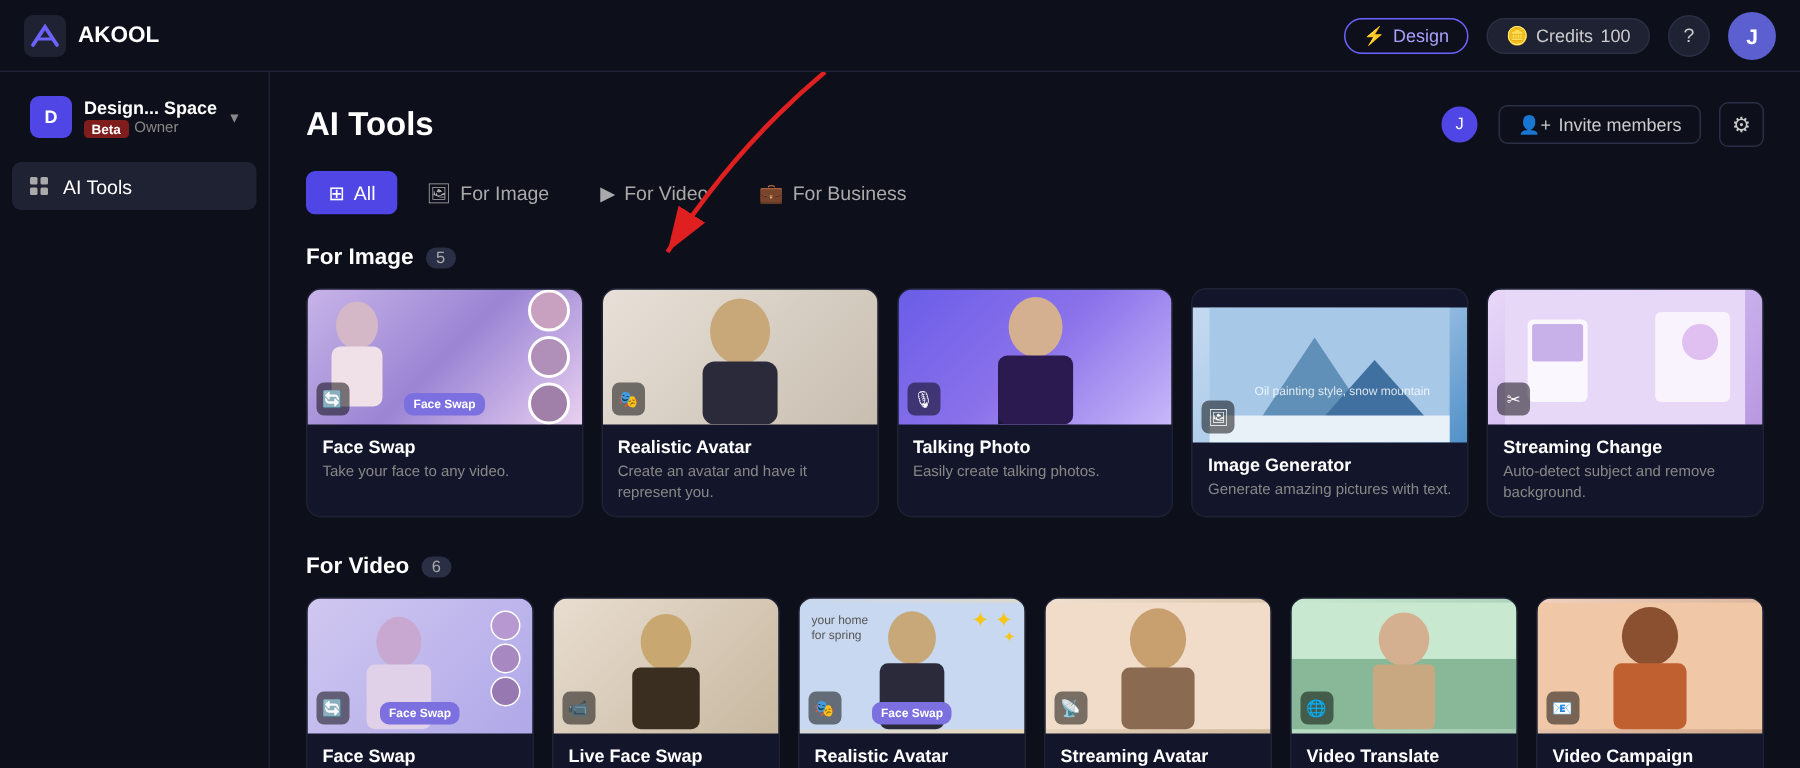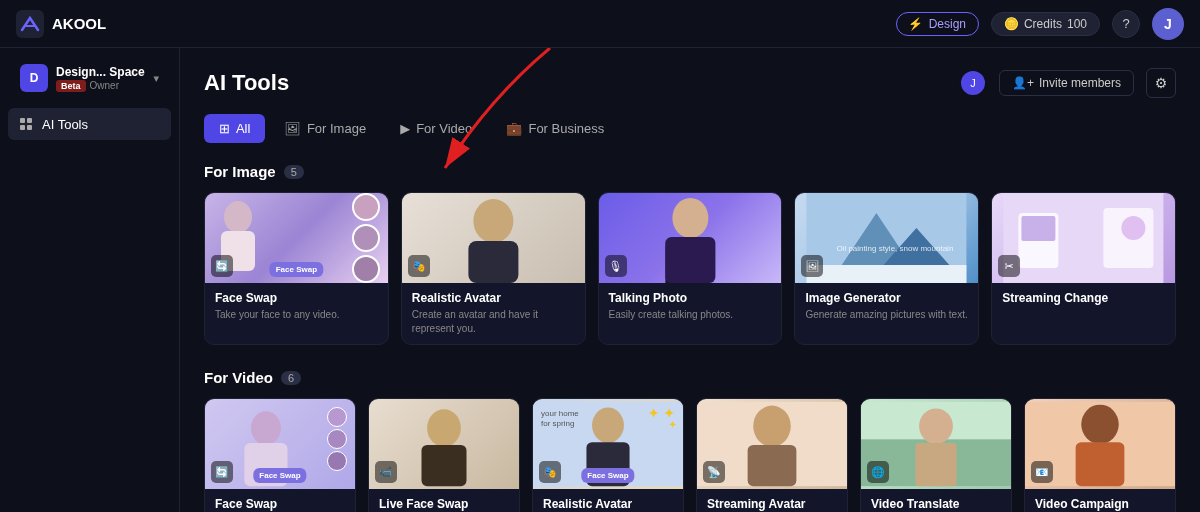--- a/index.html
+++ b/index.html
@@ -325,20 +325,21 @@
     .thumb-realistic-avatar {
       background: linear-gradient(135deg, #e8e0d8 0%, #c8beb0 100%);
     }
     
     .thumb-talking-photo {
       background: linear-gradient(135deg, #6b5de8 0%, #8b72ea 50%, #c8b8f8 100%);
     }
     
     .thumb-image-gen {
       background: linear-gradient(135deg, #c5daf0 0%, #a8c8e8 50%, #5090c8 100%);
+      margin-top: 12px;
     }
     
     .thumb-bg-change {
       background: linear-gradient(135deg, #e8d8f8 0%, #d0b8f0 50%, #b898e0 100%);
     }
 
     .thumb-overlay-icon {
       position: absolute;
       bottom: 6px;
       left: 6px;
@@ -615,20 +616,21 @@
             <rect width="160" height="90" fill="#e8d8f8"></rect>
             <rect x="15" y="20" width="40" height="55" rx="4" fill="#fff" opacity="0.8"></rect>
             <rect x="18" y="23" width="34" height="25" rx="2" fill="#c8b0e8"></rect>
             <rect x="100" y="15" width="50" height="60" rx="4" fill="#fff" opacity="0.7"></rect>
             <circle cx="130" cy="35" r="12" fill="#e0c0f0"></circle>
           </svg>
           <div class="thumb-overlay-icon">✂</div>
         </div>
         <div class="tool-info">
           <div class="tool-name">Streaming Change</div>
+          <div class="tool-desc">Auto-detect subject and remove background.</div>
         </div>
       </div>
 
     </div>
 
     <div class="section-header">
       <span class="section-title">For Video</span>
       <span class="section-count">6</span>
     </div>
 

